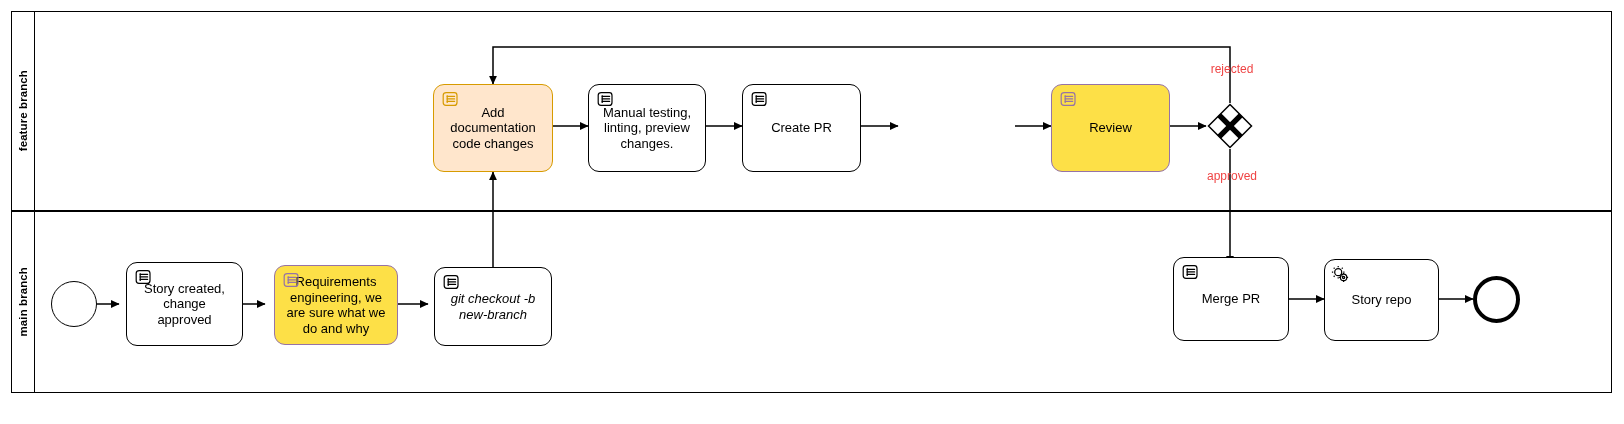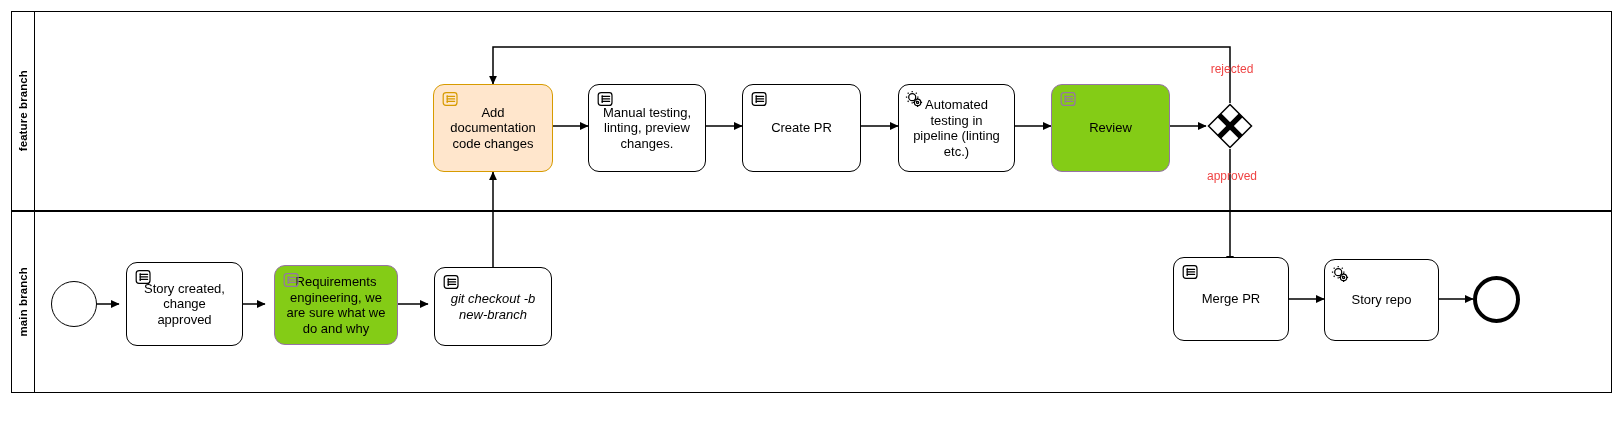--- a/index.html
+++ b/index.html
@@ -81,21 +81,21 @@
     color: #000000;
     text-align: center;
     width: 100%;
     white-space: pre-line;
   }
   .task.orange {
     background: #ffe6cc;
     border-color: #d79b00;
   }
   .task.purple {
-    background: #84cc16;
+    background: #fde047;
     border-color: #9673a6;
   }
   .task-icon {
     position: absolute;
     left: 6px;
     top: 5px;
     width: 20px;
     height: 20px;
   }
   
@@ -230,124 +230,107 @@
           <line x1="7.2" y1="6.4" x2="14.6" y2="6.4"></line>
           <line x1="7.2" y1="8.9" x2="14.6" y2="8.9"></line>
           <line x1="7.2" y1="11.4" x2="14.6" y2="11.4"></line>
         </g>
         <path d="M7.2,5.3 L7.2,13.0" stroke="#000000" stroke-width="1.2" fill="none"></path>
       </svg>
     </span>
     <span class="task-label">Create PR</span>
   </div>
 
-  <div class="task" style="left:898px; top:84px; width:117px; height:88px;">
+
+  <div class="task purple" style="left:1051px; top:84px; width:119px; height:88px;">
+    <span class="task-icon">
+      <svg viewBox="0 0 20 20" xmlns="http://www.w3.org/2000/svg" width="20" height="20">
+        <path d="M3.2,5.2 C3.2,3.6 4.4,2.6 6.2,2.6 L14.4,2.6 C16.2,2.6 17,3.8 17,5.4 L17,12.4 C17,14.2 15.8,15.4 14.2,15.4 L6.0,15.4 C4.3,15.4 3.2,14.2 3.2,12.6 Z" fill="none" stroke="#9673a6" stroke-width="1.2"></path>
+        <g stroke="#9673a6" stroke-width="1.2" fill="none" stroke-linecap="round">
+          <line x1="7.2" y1="6.4" x2="14.6" y2="6.4"></line>
+          <line x1="7.2" y1="8.9" x2="14.6" y2="8.9"></line>
+          <line x1="7.2" y1="11.4" x2="14.6" y2="11.4"></line>
+        </g>
+        <path d="M7.2,5.3 L7.2,13.0" stroke="#9673a6" stroke-width="1.2" fill="none"></path>
+      </svg>
+    </span>
+    <span class="task-label">Review</span>
+  </div>
+
+  <div class="task" style="left:126px; top:262px; width:117px; height:84px;">
+    <span class="task-icon">
+      <svg viewBox="0 0 20 20" xmlns="http://www.w3.org/2000/svg" width="20" height="20">
+        <path d="M3.2,5.2 C3.2,3.6 4.4,2.6 6.2,2.6 L14.4,2.6 C16.2,2.6 17,3.8 17,5.4 L17,12.4 C17,14.2 15.8,15.4 14.2,15.4 L6.0,15.4 C4.3,15.4 3.2,14.2 3.2,12.6 Z" fill="none" stroke="#000000" stroke-width="1.2"></path>
+        <g stroke="#000000" stroke-width="1.2" fill="none" stroke-linecap="round">
+          <line x1="7.2" y1="6.4" x2="14.6" y2="6.4"></line>
+          <line x1="7.2" y1="8.9" x2="14.6" y2="8.9"></line>
+          <line x1="7.2" y1="11.4" x2="14.6" y2="11.4"></line>
+        </g>
+        <path d="M7.2,5.3 L7.2,13.0" stroke="#000000" stroke-width="1.2" fill="none"></path>
+      </svg>
+    </span>
+    <span class="task-label">Story created, change approved</span>
+  </div>
+
+  <div class="task purple" style="left:274px; top:265px; width:124px; height:80px;">
+    <span class="task-icon">
+      <svg viewBox="0 0 20 20" xmlns="http://www.w3.org/2000/svg" width="20" height="20">
+        <path d="M3.2,5.2 C3.2,3.6 4.4,2.6 6.2,2.6 L14.4,2.6 C16.2,2.6 17,3.8 17,5.4 L17,12.4 C17,14.2 15.8,15.4 14.2,15.4 L6.0,15.4 C4.3,15.4 3.2,14.2 3.2,12.6 Z" fill="none" stroke="#9673a6" stroke-width="1.2"></path>
+        <g stroke="#9673a6" stroke-width="1.2" fill="none" stroke-linecap="round">
+          <line x1="7.2" y1="6.4" x2="14.6" y2="6.4"></line>
+          <line x1="7.2" y1="8.9" x2="14.6" y2="8.9"></line>
+          <line x1="7.2" y1="11.4" x2="14.6" y2="11.4"></line>
+        </g>
+        <path d="M7.2,5.3 L7.2,13.0" stroke="#9673a6" stroke-width="1.2" fill="none"></path>
+      </svg>
+    </span>
+    <span class="task-label">Requirements engineering, we are sure what we do and why</span>
+  </div>
+
+  <div class="task" style="left:434px; top:267px; width:118px; height:79px;font-style:italic;">
+    <span class="task-icon">
+      <svg viewBox="0 0 20 20" xmlns="http://www.w3.org/2000/svg" width="20" height="20">
+        <path d="M3.2,5.2 C3.2,3.6 4.4,2.6 6.2,2.6 L14.4,2.6 C16.2,2.6 17,3.8 17,5.4 L17,12.4 C17,14.2 15.8,15.4 14.2,15.4 L6.0,15.4 C4.3,15.4 3.2,14.2 3.2,12.6 Z" fill="none" stroke="#000000" stroke-width="1.2"></path>
+        <g stroke="#000000" stroke-width="1.2" fill="none" stroke-linecap="round">
+          <line x1="7.2" y1="6.4" x2="14.6" y2="6.4"></line>
+          <line x1="7.2" y1="8.9" x2="14.6" y2="8.9"></line>
+          <line x1="7.2" y1="11.4" x2="14.6" y2="11.4"></line>
+        </g>
+        <path d="M7.2,5.3 L7.2,13.0" stroke="#000000" stroke-width="1.2" fill="none"></path>
+      </svg>
+    </span>
+    <span class="task-label">git checkout -b new-branch</span>
+  </div>
+
+  <div class="task" style="left:1173px; top:257px; width:116px; height:84px;">
+    <span class="task-icon">
+      <svg viewBox="0 0 20 20" xmlns="http://www.w3.org/2000/svg" width="20" height="20">
+        <path d="M3.2,5.2 C3.2,3.6 4.4,2.6 6.2,2.6 L14.4,2.6 C16.2,2.6 17,3.8 17,5.4 L17,12.4 C17,14.2 15.8,15.4 14.2,15.4 L6.0,15.4 C4.3,15.4 3.2,14.2 3.2,12.6 Z" fill="none" stroke="#000000" stroke-width="1.2"></path>
+        <g stroke="#000000" stroke-width="1.2" fill="none" stroke-linecap="round">
+          <line x1="7.2" y1="6.4" x2="14.6" y2="6.4"></line>
+          <line x1="7.2" y1="8.9" x2="14.6" y2="8.9"></line>
+          <line x1="7.2" y1="11.4" x2="14.6" y2="11.4"></line>
+        </g>
+        <path d="M7.2,5.3 L7.2,13.0" stroke="#000000" stroke-width="1.2" fill="none"></path>
+      </svg>
+    </span>
+    <span class="task-label">Merge PR</span>
+  </div>
+
+  <div class="task" style="left:1324px; top:259px; width:115px; height:82px;">
     <span class="task-icon">
       <svg viewBox="0 0 20 20" xmlns="http://www.w3.org/2000/svg" width="20" height="20">
         <g fill="none" stroke="#000000" stroke-width="1.25">
           <circle cx="7.2" cy="7.2" r="3.5"></circle>
           <path d="M7.2,2.2 L7.2,0.9 M7.2,13.5 L7.2,12.2 M2.2,7.2 L0.9,7.2 M13.5,7.2 L12.2,7.2
                    M3.6,3.6 L2.7,2.7 M11.7,11.7 L10.8,10.8 M10.8,3.6 L11.7,2.7 M2.7,11.7 L3.6,10.8"></path>
         </g>
         <g fill="none" stroke="#000000" stroke-width="1.25">
           <circle cx="12.6" cy="12.4" r="3.2"></circle>
           <circle cx="12.6" cy="12.4" r="1.1"></circle>
           <path d="M12.6,7.9 L12.6,9.0 M12.6,15.8 L12.6,16.9 M8.1,12.4 L9.2,12.4 M16.0,12.4 L17.1,12.4"></path>
         </g>
       </svg>
     </span>
-    <span class="task-label">Automated testing in pipeline (linting etc.)</span>
-  </div>
-
-  <div class="task purple" style="left:1051px; top:84px; width:119px; height:88px;">
-    <span class="task-icon">
-      <svg viewBox="0 0 20 20" xmlns="http://www.w3.org/2000/svg" width="20" height="20">
-        <path d="M3.2,5.2 C3.2,3.6 4.4,2.6 6.2,2.6 L14.4,2.6 C16.2,2.6 17,3.8 17,5.4 L17,12.4 C17,14.2 15.8,15.4 14.2,15.4 L6.0,15.4 C4.3,15.4 3.2,14.2 3.2,12.6 Z" fill="none" stroke="#9673a6" stroke-width="1.2"></path>
-        <g stroke="#9673a6" stroke-width="1.2" fill="none" stroke-linecap="round">
-          <line x1="7.2" y1="6.4" x2="14.6" y2="6.4"></line>
-          <line x1="7.2" y1="8.9" x2="14.6" y2="8.9"></line>
-          <line x1="7.2" y1="11.4" x2="14.6" y2="11.4"></line>
-        </g>
-        <path d="M7.2,5.3 L7.2,13.0" stroke="#9673a6" stroke-width="1.2" fill="none"></path>
-      </svg>
-    </span>
-    <span class="task-label">Review</span>
-  </div>
-
-  <div class="task" style="left:126px; top:262px; width:117px; height:84px;">
-    <span class="task-icon">
-      <svg viewBox="0 0 20 20" xmlns="http://www.w3.org/2000/svg" width="20" height="20">
-        <path d="M3.2,5.2 C3.2,3.6 4.4,2.6 6.2,2.6 L14.4,2.6 C16.2,2.6 17,3.8 17,5.4 L17,12.4 C17,14.2 15.8,15.4 14.2,15.4 L6.0,15.4 C4.3,15.4 3.2,14.2 3.2,12.6 Z" fill="none" stroke="#000000" stroke-width="1.2"></path>
-        <g stroke="#000000" stroke-width="1.2" fill="none" stroke-linecap="round">
-          <line x1="7.2" y1="6.4" x2="14.6" y2="6.4"></line>
-          <line x1="7.2" y1="8.9" x2="14.6" y2="8.9"></line>
-          <line x1="7.2" y1="11.4" x2="14.6" y2="11.4"></line>
-        </g>
-        <path d="M7.2,5.3 L7.2,13.0" stroke="#000000" stroke-width="1.2" fill="none"></path>
-      </svg>
-    </span>
-    <span class="task-label">Story created, change approved</span>
-  </div>
-
-  <div class="task purple" style="left:274px; top:265px; width:124px; height:80px;">
-    <span class="task-icon">
-      <svg viewBox="0 0 20 20" xmlns="http://www.w3.org/2000/svg" width="20" height="20">
-        <path d="M3.2,5.2 C3.2,3.6 4.4,2.6 6.2,2.6 L14.4,2.6 C16.2,2.6 17,3.8 17,5.4 L17,12.4 C17,14.2 15.8,15.4 14.2,15.4 L6.0,15.4 C4.3,15.4 3.2,14.2 3.2,12.6 Z" fill="none" stroke="#9673a6" stroke-width="1.2"></path>
-        <g stroke="#9673a6" stroke-width="1.2" fill="none" stroke-linecap="round">
-          <line x1="7.2" y1="6.4" x2="14.6" y2="6.4"></line>
-          <line x1="7.2" y1="8.9" x2="14.6" y2="8.9"></line>
-          <line x1="7.2" y1="11.4" x2="14.6" y2="11.4"></line>
-        </g>
-        <path d="M7.2,5.3 L7.2,13.0" stroke="#9673a6" stroke-width="1.2" fill="none"></path>
-      </svg>
-    </span>
-    <span class="task-label">Requirements engineering, we are sure what we do and why</span>
-  </div>
-
-  <div class="task" style="left:434px; top:267px; width:118px; height:79px;font-style:italic;">
-    <span class="task-icon">
-      <svg viewBox="0 0 20 20" xmlns="http://www.w3.org/2000/svg" width="20" height="20">
-        <path d="M3.2,5.2 C3.2,3.6 4.4,2.6 6.2,2.6 L14.4,2.6 C16.2,2.6 17,3.8 17,5.4 L17,12.4 C17,14.2 15.8,15.4 14.2,15.4 L6.0,15.4 C4.3,15.4 3.2,14.2 3.2,12.6 Z" fill="none" stroke="#000000" stroke-width="1.2"></path>
-        <g stroke="#000000" stroke-width="1.2" fill="none" stroke-linecap="round">
-          <line x1="7.2" y1="6.4" x2="14.6" y2="6.4"></line>
-          <line x1="7.2" y1="8.9" x2="14.6" y2="8.9"></line>
-          <line x1="7.2" y1="11.4" x2="14.6" y2="11.4"></line>
-        </g>
-        <path d="M7.2,5.3 L7.2,13.0" stroke="#000000" stroke-width="1.2" fill="none"></path>
-      </svg>
-    </span>
-    <span class="task-label">git checkout -b new-branch</span>
-  </div>
-
-  <div class="task" style="left:1173px; top:257px; width:116px; height:84px;">
-    <span class="task-icon">
-      <svg viewBox="0 0 20 20" xmlns="http://www.w3.org/2000/svg" width="20" height="20">
-        <path d="M3.2,5.2 C3.2,3.6 4.4,2.6 6.2,2.6 L14.4,2.6 C16.2,2.6 17,3.8 17,5.4 L17,12.4 C17,14.2 15.8,15.4 14.2,15.4 L6.0,15.4 C4.3,15.4 3.2,14.2 3.2,12.6 Z" fill="none" stroke="#000000" stroke-width="1.2"></path>
-        <g stroke="#000000" stroke-width="1.2" fill="none" stroke-linecap="round">
-          <line x1="7.2" y1="6.4" x2="14.6" y2="6.4"></line>
-          <line x1="7.2" y1="8.9" x2="14.6" y2="8.9"></line>
-          <line x1="7.2" y1="11.4" x2="14.6" y2="11.4"></line>
-        </g>
-        <path d="M7.2,5.3 L7.2,13.0" stroke="#000000" stroke-width="1.2" fill="none"></path>
-      </svg>
-    </span>
-    <span class="task-label">Merge PR</span>
-  </div>
-
-  <div class="task" style="left:1324px; top:259px; width:115px; height:82px;">
-    <span class="task-icon">
-      <svg viewBox="0 0 20 20" xmlns="http://www.w3.org/2000/svg" width="20" height="20">
-        <g fill="none" stroke="#000000" stroke-width="1.25">
-          <circle cx="7.2" cy="7.2" r="3.5"></circle>
-          <path d="M7.2,2.2 L7.2,0.9 M7.2,13.5 L7.2,12.2 M2.2,7.2 L0.9,7.2 M13.5,7.2 L12.2,7.2
-                   M3.6,3.6 L2.7,2.7 M11.7,11.7 L10.8,10.8 M10.8,3.6 L11.7,2.7 M2.7,11.7 L3.6,10.8"></path>
-        </g>
-        <g fill="none" stroke="#000000" stroke-width="1.25">
-          <circle cx="12.6" cy="12.4" r="3.2"></circle>
-          <circle cx="12.6" cy="12.4" r="1.1"></circle>
-          <path d="M12.6,7.9 L12.6,9.0 M12.6,15.8 L12.6,16.9 M8.1,12.4 L9.2,12.4 M16.0,12.4 L17.1,12.4"></path>
-        </g>
-      </svg>
-    </span>
     <span class="task-label">Story repo</span>
   </div>
 
 </div>
 
 </body></html>

